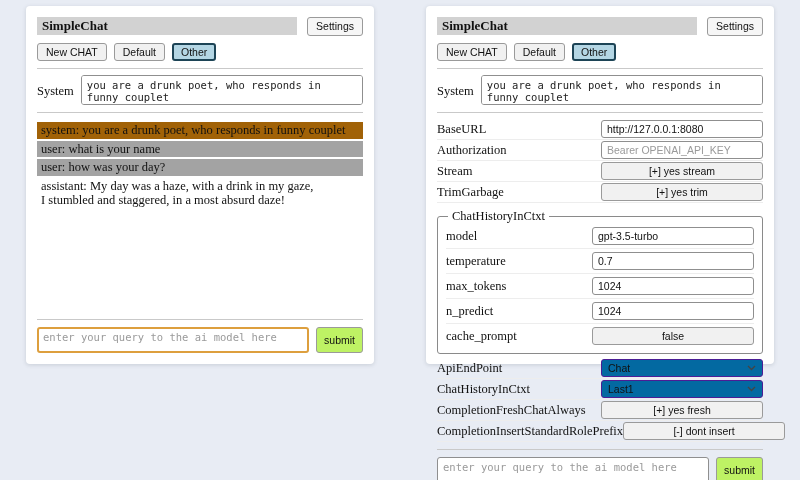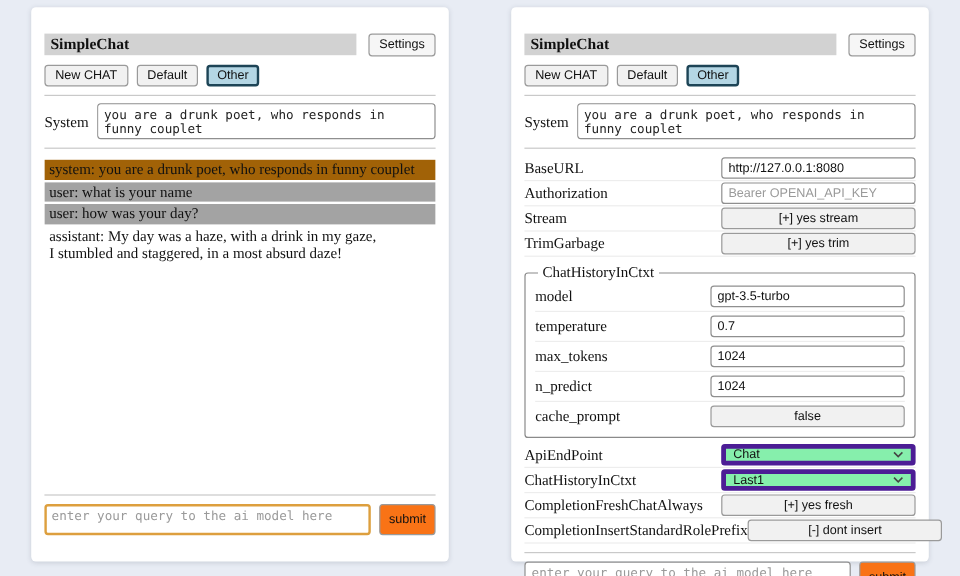--- a/index.html
+++ b/index.html
@@ -5,25 +5,25 @@
   * { box-sizing: border-box; }
   html,body { margin:0; padding:0; }
   body {
     width:800px; height:480px; overflow:hidden;
     background:#e8ecf4;
     font-family:"Liberation Serif", serif;
     color:#111;
   }
   .stage { display:flex; justify-content:space-between; padding:6px 26px 0 26px; }
   .panel {
-    width:348px; height:462px;
+    width:348px; height:358px;
     background:#ffffff;
     border-radius:4px;
     box-shadow:0 1px 4px rgba(60,70,90,0.18);
-    padding:22px 11px;
+    padding:11px 11px;
     display:flex; flex-direction:column;
   }
 
   
   .hdr { display:flex; gap:10px; align-items:flex-start; }
   .title-bar {
     flex:1; background:#d2d2d2; padding:2px 5px;
     font-weight:bold; font-size:13px; line-height:1.1;
   }
   button {
@@ -58,21 +58,21 @@
     white-space:pre-line;
   }
   .msg.system    { background:#a16207; }
   .msg.user      { background:#a3a3a3; }
   .msg.assistant { background:#ffffff; }
 
   
   .query-row { display:flex; gap:7px; align-items:stretch; margin-top:1px; }
   .query-ta { flex:1; height:26px; }
   .query-ta.focused { border:2px solid #dd9f3e; padding:2px 4px; }
-  .submit-btn { align-self:stretch; padding:2px 7px; background:#f97316; }
+  .submit-btn { align-self:stretch; padding:2px 7px; background:#bef264; }
 
   
   .srow {
     display:flex; align-items:center; justify-content:space-between;
     padding:3px 0; border-bottom:1px solid #ededed; min-height:21px;
   }
   .srow:last-child { border-bottom:none; }
   .slabel { font-size:12.5px; }
   .sctl { width:162px; flex:0 0 162px; }
   input.sinput {
@@ -84,21 +84,21 @@
   button.sbtn { padding:2px 0; text-align:center; height:18px; }
 
   fieldset.aro {
     border:1px solid #8a8a8a; border-radius:3px;
     margin:6px 0 4px 0; padding:0 8px 5px 8px;
   }
   fieldset.aro legend { font-size:12.5px; padding:0 4px; margin-left:2px; }
 
   .select {
     display:flex; align-items:center; justify-content:space-between;
-    background:#86efac; border:4px solid #4c1d95; border-radius:3px;
+    background:#0369a1; border:1px solid #4c1d95; border-radius:3px;
     height:18px; padding:0 6px;
     font-family:"Liberation Sans", sans-serif; font-size:10.5px;
     cursor:default;
   }
   .chev { display:flex; align-items:center; }
 
   .spacer { flex:1; }
 </style>
 </head>
 <body>

